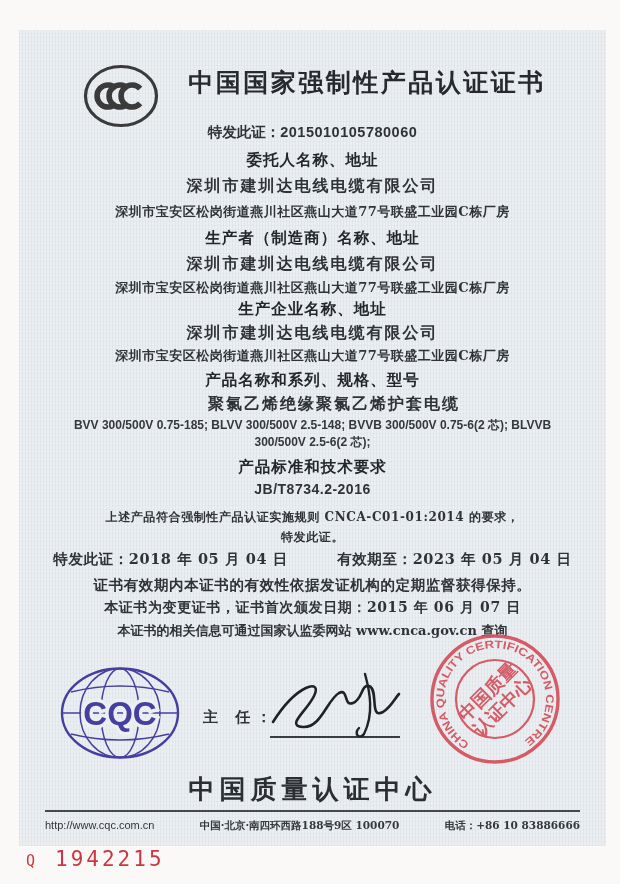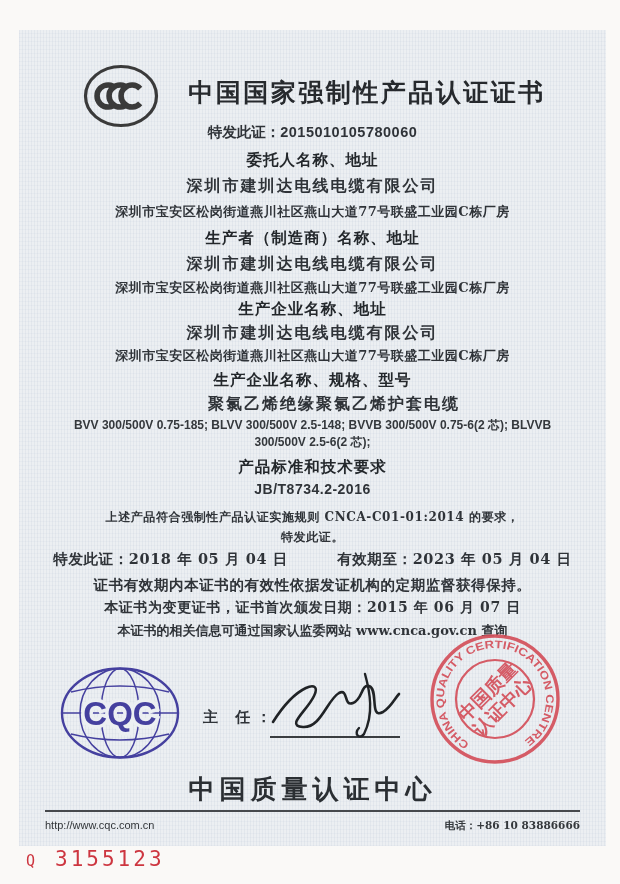--- a/index.html
+++ b/index.html
@@ -52,38 +52,38 @@
 
 <div class="paper">
 
   <svg class="ccc-logo" width="76" height="64" viewBox="0 0 76 64">
     <ellipse cx="38" cy="32" rx="35.5" ry="29.5" fill="none" stroke="#3a3a3a" stroke-width="3.2"></ellipse>
     <path d="M 33.2 24.6 A 11 11 0 1 0 33.2 39.4" fill="none" stroke="#3a3a3a" stroke-width="5.6"></path>
     <path d="M 45.2 24.6 A 11 11 0 1 0 45.2 39.4" fill="none" stroke="#3a3a3a" stroke-width="5.6"></path>
     <path d="M 57.2 24.6 A 11 11 0 1 0 57.2 39.4" fill="none" stroke="#3a3a3a" stroke-width="5.6"></path>
   </svg>
 
-  <div class="row title" style="left:128px;width:440px;top:46px;">中国国家强制性产品认证证书</div>
+  <div class="row title" style="left:128px;width:440px;top:36px;">中国国家强制性产品认证证书</div>
   <div class="row certno" style="top:93px;">
     <span>特发此证：</span><span class="num">2015010105780060</span>
   </div>
 
   <div class="row h" style="top:120px;">委托人名称、地址</div>
   <div class="row company" style="top:146px;">深圳市建圳达电线电缆有限公司</div>
   <div class="row addr" style="top:173px;">深圳市宝安区松岗街道燕川社区燕山大道77号联盛工业园C栋厂房</div>
 
   <div class="row h" style="top:198px;">生产者（制造商）名称、地址</div>
   <div class="row company" style="top:224px;">深圳市建圳达电线电缆有限公司</div>
   <div class="row addr" style="top:249px;">深圳市宝安区松岗街道燕川社区燕山大道77号联盛工业园C栋厂房</div>
 
   <div class="row h" style="top:269px;">生产企业名称、地址</div>
   <div class="row company" style="top:293px;">深圳市建圳达电线电缆有限公司</div>
   <div class="row addr" style="top:317px;">深圳市宝安区松岗街道燕川社区燕山大道77号联盛工业园C栋厂房</div>
 
-  <div class="row h" style="top:340px;">生产企业名称、规格、型号</div>
+  <div class="row h" style="top:340px;">产品名称和系列、规格、型号</div>
   <div class="row company" style="top:364px;padding-left:43px;">聚氯乙烯绝缘聚氯乙烯护套电缆</div>
   <div class="row models" style="top:387px;left:45px;right:45px;">BVV 300/500V 0.75-185; BLVV 300/500V 2.5-148; BVVB 300/500V 0.75-6(2 芯); BLVVB 300/500V 2.5-6(2 芯);</div>
 
   <div class="row h" style="top:427px;">产品标准和技术要求</div>
   <div class="row std" style="top:451px;">JB/T8734.2-2016</div>
 
   <div class="row stmt" style="top:477px;left:20px;right:20px;">
     <span>上述产品符合强制性产品认证实施规则 CNCA-C01-01:2014 的要求，</span><br>
     <span>特发此证。</span>
   </div>
@@ -129,21 +129,22 @@
       <text x="67" y="63">中国质量</text>
       <text x="67" y="84">认证中心</text>
     </g>
   </svg>
 
   <div class="row org-title" style="top:742px;">中国质量认证中心</div>
   <div class="rule"></div>
 
   <div class="footer">
     <span class="url">http://www.cqc.com.cn</span>
+    <span class="mid">中国·北京·南四环西路188号9区  100070</span>
     <span class="tel">电话：+86 10 83886666</span>
   </div>
 
 </div>
 
 <div class="serial">
   <span class="q">Q</span>
-  <span class="n">3155123</span>
+  <span class="n">1942215</span>
 </div>
 
 </body></html>

